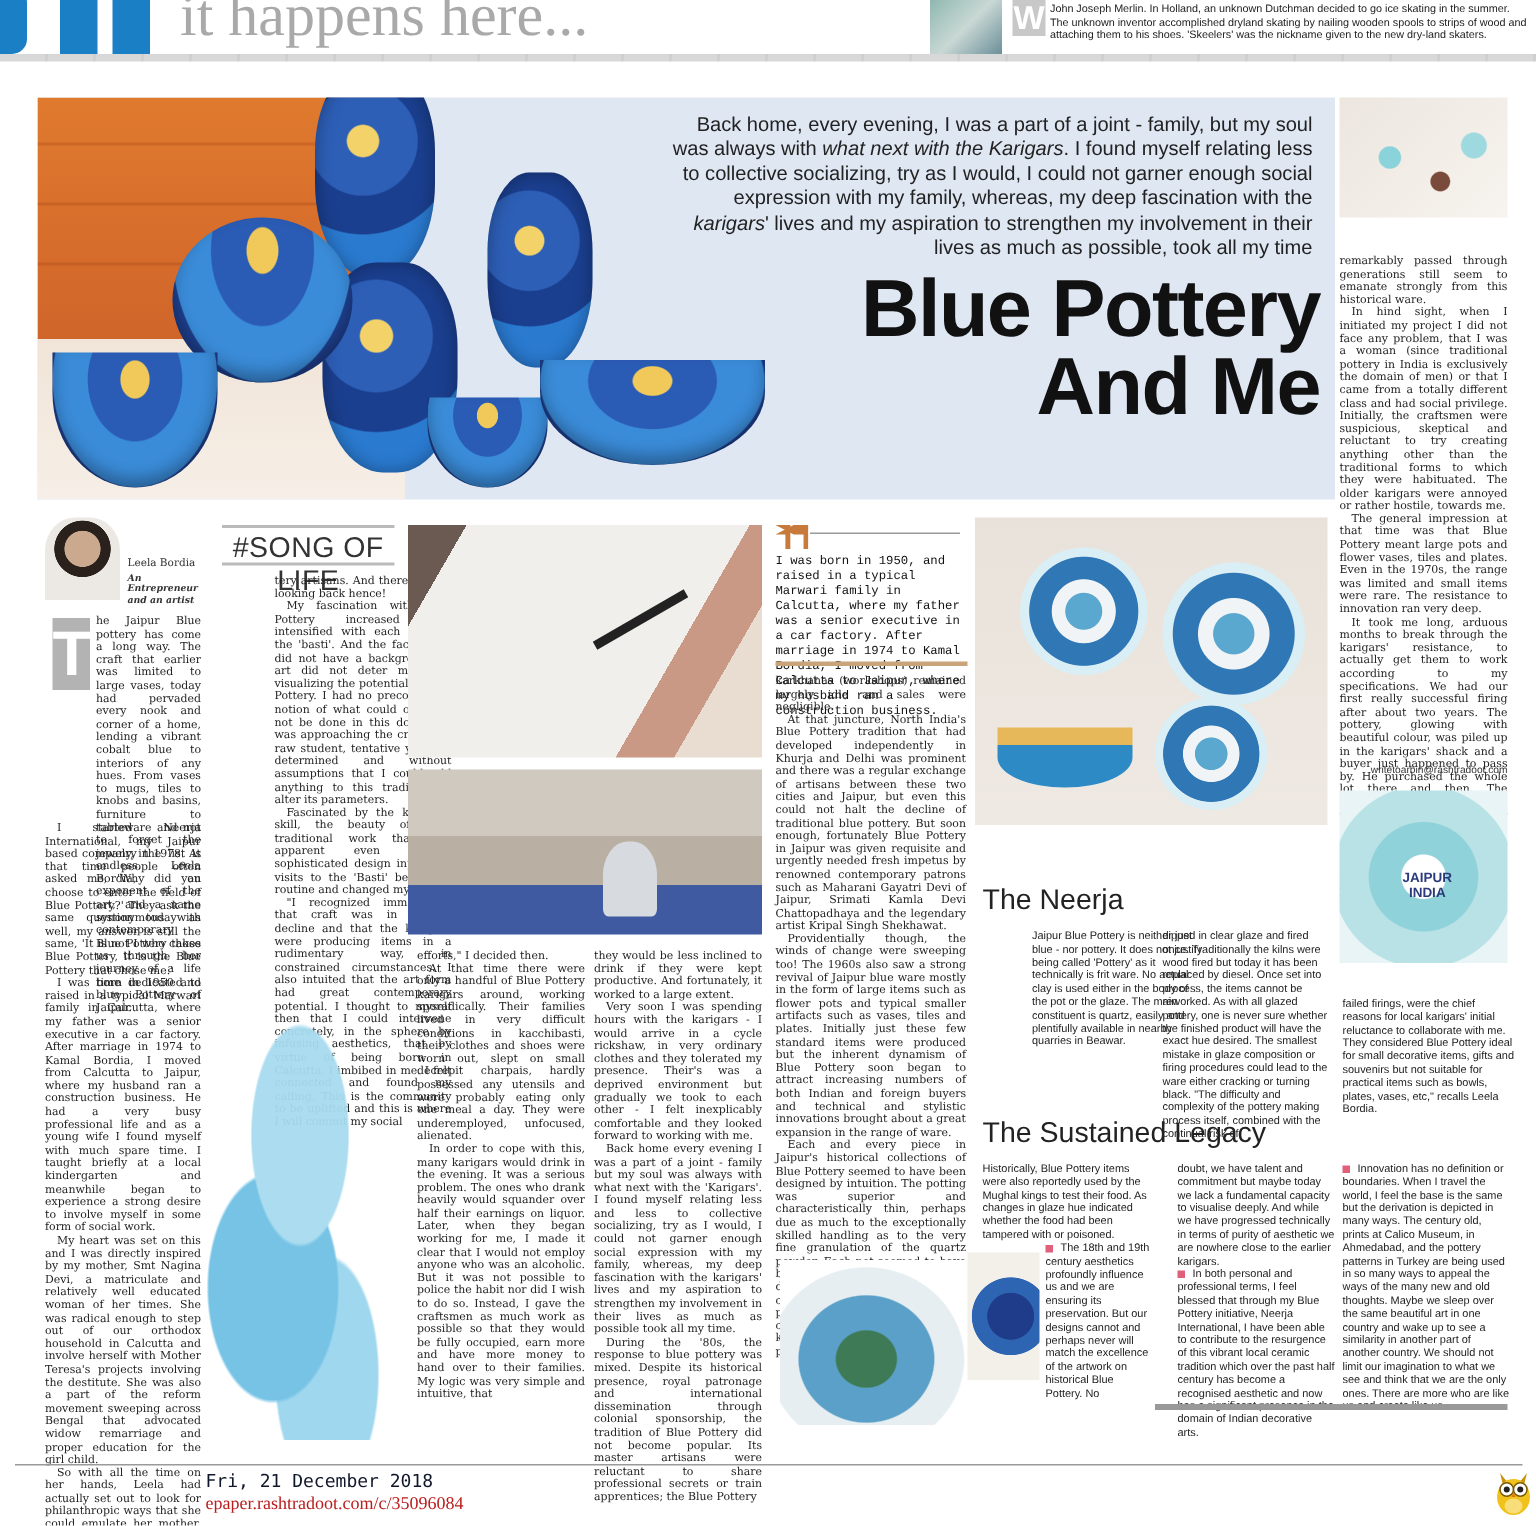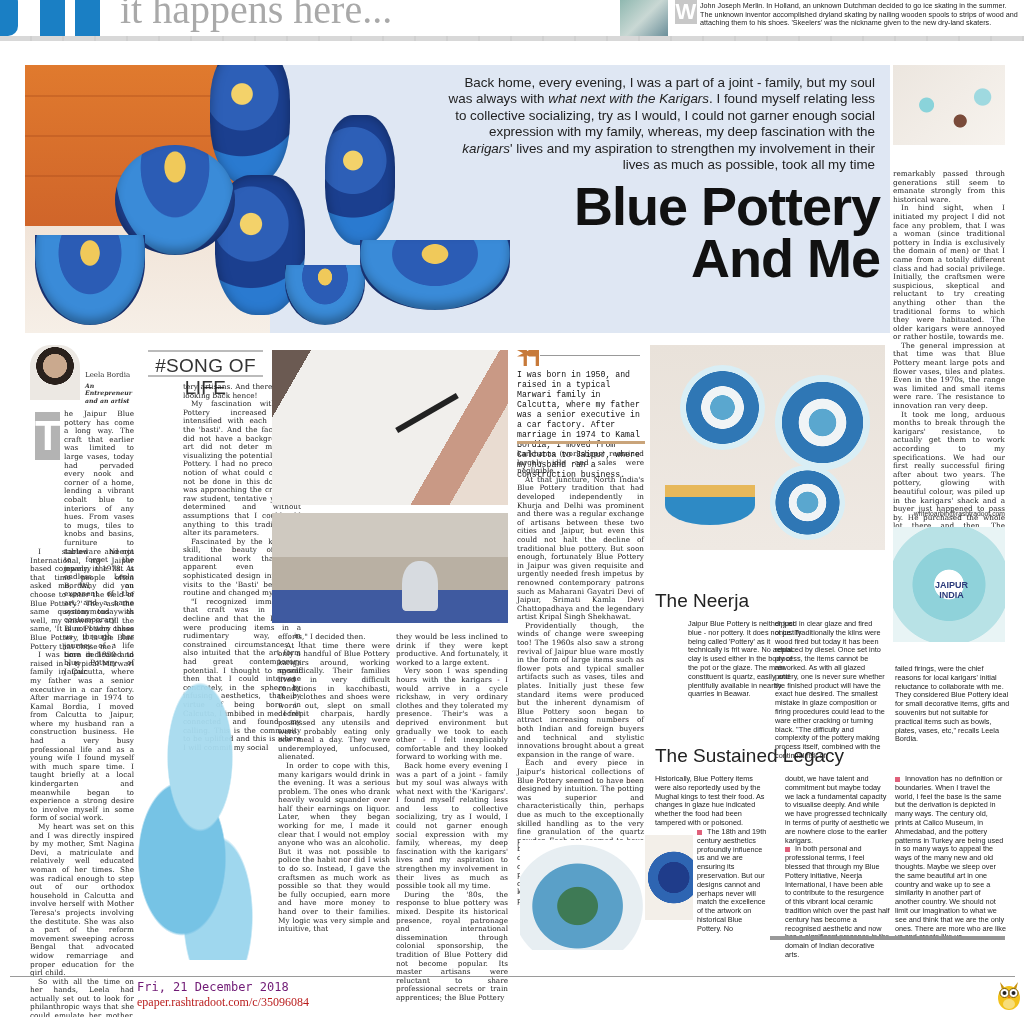--- a/index.html
+++ b/index.html
@@ -70,21 +70,21 @@
   .legacy-head { left: 655px; top: 745px; font-family: "Liberation Sans", sans-serif; font-size: 19px; color:#222; }
   .legacy-img { left: 645px; top: 835px; width: 48px; height: 85px; background: radial-gradient(circle at 60% 50%, #1f3c8a 0 30%, #2e65b2 31% 50%, #f3efe9 51%); }
   .bullet { display:inline-block; width:5px; height:5px; background:#e0607a; margin-right:5px; vertical-align: middle; }
   .legacy-rule { left: 770px; top: 936px; width: 235px; height: 4px; background:#999; }
 
   .byline { left: 893px; top: 510px; width: 112px; font-family:"Liberation Sans",sans-serif; font-size: 6.8px; text-align:right; color:#333; }
 
   
   .footer-rule { left: 10px; top: 976px; width: 1005px; height: 1px; background:#9a9a9a; }
   .footer-logo { left: 4px; top: 1016px; font-family: "DejaVu Sans", sans-serif; font-weight:bold; font-size: 26px; line-height: 30px; color:#111; }
-  .footer-date { left: 137px; top: 980px; font-family: "DejaVu Sans Mono", monospace; font-size: 12px; line-height: 14px; color:#701a75; }
+  .footer-date { left: 137px; top: 980px; font-family: "DejaVu Sans Mono", monospace; font-size: 12px; line-height: 14px; color:#0f172a; }
   .footer-url { left: 137px; top: 995px; font-family: Liberation Serif, serif; font-size: 12px; line-height: 14px; color:#b91c1c; }
   .owl { left: 996px; top: 978px; width: 26px; height: 34px; }
 </style>
 </head>
 <body>
 
 <div class="abs masthead-logo">
   <div class="blk" style="left:0;width:18px;border-radius:0 10px 10px 0;"></div>
   <div class="blk" style="left:40px;width:25px;"></div>
   <div class="blk" style="left:75px;width:25px;"></div>

